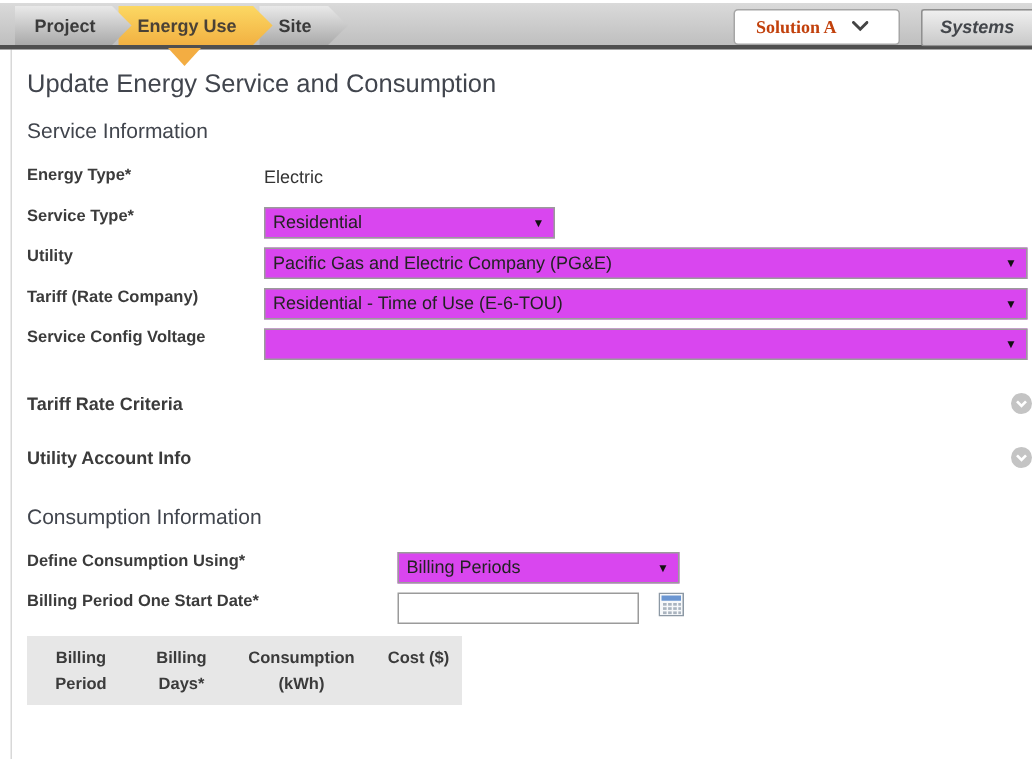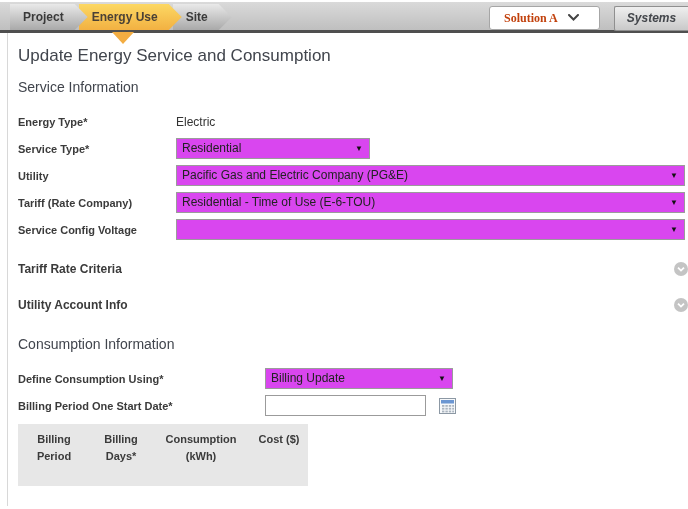--- a/index.html
+++ b/index.html
@@ -37,21 +37,21 @@
     border-right:none; border-radius:2px 0 0 2px;
     font-size:12px; font-weight:bold; color:#43464b; cursor:pointer;font-style:italic; }
 
   
   .content { margin-left:7px; border-left:1px solid #d8d8d8;
     padding:13px 0 0 10px; height:473px; }
 
   .page-title { font-size:17px; color:#41454d; margin-bottom:13px; }
   .section-heading { font-size:14px; color:#41454d; margin-bottom:16px; }
 
-  .frow { display:flex; align-items:center; height:21px; margin-bottom:6px; }
+  .frow { display:flex; height:21px; margin-bottom:6px; }
   .frow .lbl { width:158px; flex:0 0 158px; font-size:11px; font-weight:bold; color:#3b3b3b; }
   .frow .lbl-wide { width:247px; flex:0 0 247px; font-size:11px; font-weight:bold; color:#3b3b3b; }
   .static-val { font-size:12px; color:#333; }
 
   .sel { position:relative; height:21px; background:#d946ef; border:1px solid #9b9b9b;
     font-size:12px; color:#222; line-height:19px; padding:0 18px 0 5px;
     overflow:hidden; white-space:nowrap; cursor:pointer; }
   .sel .arrow { position:absolute; right:6px; top:0; line-height:20px; font-size:8px; color:#111; }
   .sel.w-small { width:194px; }
   .sel.w-full  { flex:1; margin-right:3px; }
@@ -61,21 +61,21 @@
     display:flex; align-items:center; cursor:pointer;justify-content:space-between; }
   .collapsible .circ { margin-left:7px; display:inline-flex; }
 
   .gap-lg { height:24px; }
 
   .date-input { width:161px; height:21px; border:1px solid #9b9b9b; background:#fff;
     font-size:12px; color:#222; padding:0 5px; }
   .cal { margin-left:13px; cursor:pointer; display:inline-flex; }
 
   .bp-table { margin-top:8px; width:290px; background:#e7e7e7;
-    display:grid; grid-template-columns:72px 62px 98px 58px; height:62px; }
+    display:grid; grid-template-columns:72px 62px 98px 58px; height:46px; }
   .bp-th { text-align:center; font-size:11px; font-weight:bold; color:#3b3b3b;
     padding-top:7px; line-height:17px; }
 </style>
 </head>
 <body>
 
 <div class="topbar">
   <div class="tabs">
     <div class="tab t0">Project</div>
     <div class="tab t1">Energy Use</div>
@@ -154,21 +154,21 @@
     </span>
   </div>
 
   <div class="gap-lg"></div>
 
   <div class="section-heading">Consumption Information</div>
 
   <div class="frow">
     <span class="lbl-wide">Define Consumption Using*</span>
     <div class="sel w-mid">
-      <span>Billing Update</span>
+      <span>Billing Periods</span>
       <span class="arrow">▼</span>
     </div>
   </div>
 
   <div class="frow">
     <span class="lbl-wide">Billing Period One Start Date*</span>
     <input class="date-input" type="text" value="" style="">
     <span class="cal">
       <svg width="17" height="16" viewBox="0 0 17 16">
         <rect x="0.5" y="0.5" width="16" height="15" fill="#f6f8fa" stroke="#8c98a4"></rect>

